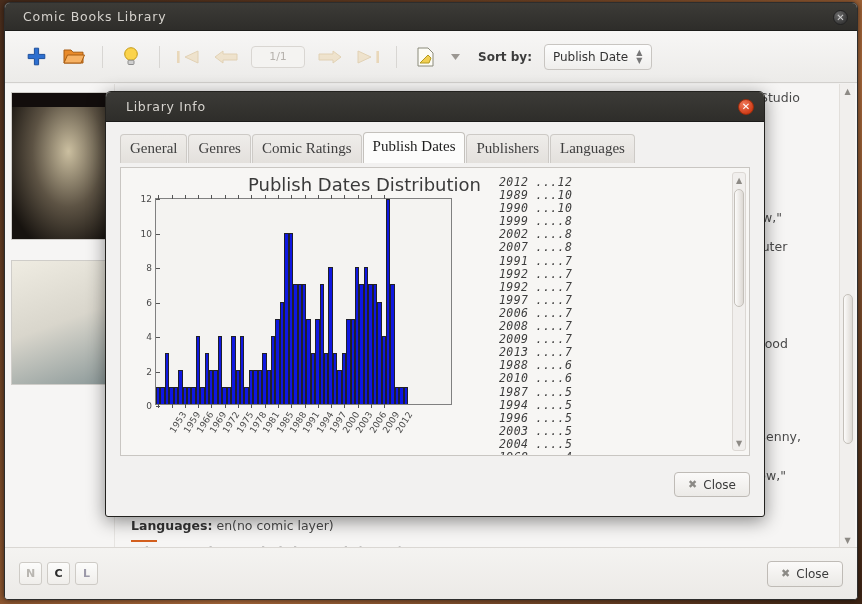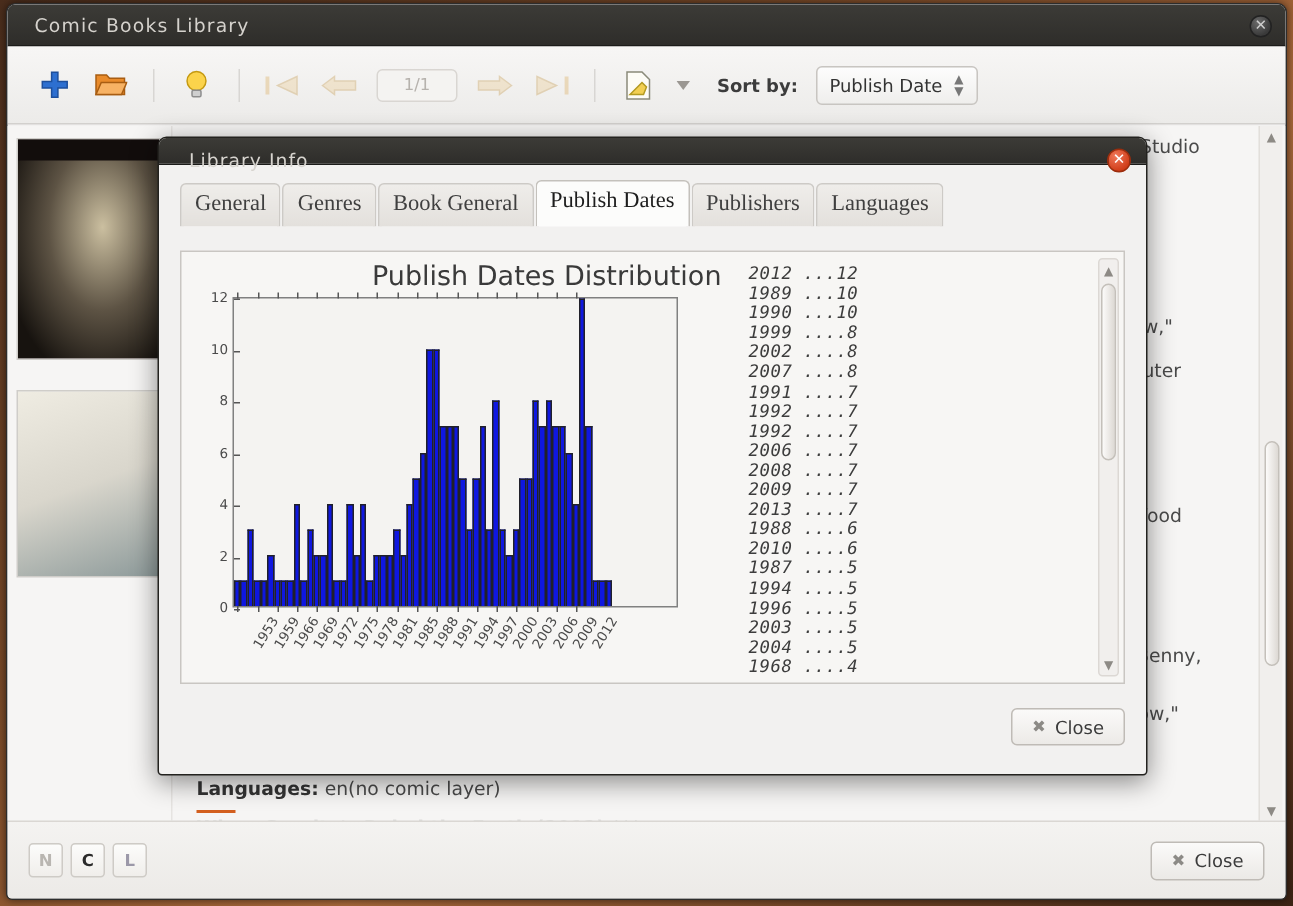--- a/index.html
+++ b/index.html
@@ -132,21 +132,21 @@
   .x-glyph { color:#8c8a86; font-size:11px; }
   
   #dialog {
     position:absolute; left:100px; top:88px; width:660px; height:426px;
     background:#f2f1f0;
     border:1px solid #23221f; border-radius:6px 6px 3px 3px;
     box-shadow:0 4px 18px rgba(0,0,0,.45);
     overflow:hidden;
   }
   #dlg-title {
-    height:18px; background: linear-gradient(180deg,#3c3b37,#2e2d2a);
+    height:30px; background: linear-gradient(180deg,#3c3b37,#2e2d2a);
     border-bottom:1px solid #1b1b19; position:relative;
   }
   #dlg-title .dt { position:absolute;left:20px;top:7px;color:#d7d4cf;font-size:12.5px;letter-spacing:.7px; }
   .dlg-close-dot {
     position:absolute;right:10px;top:7px;width:16px;height:16px;border-radius:50%;
     background: radial-gradient(circle at 35% 30%, #f0785a, #cf3b16 75%);
     border:1px solid #9c2d0d; color:#fff;font-size:10px;line-height:14px;text-align:center;cursor:pointer;
   }
   #tabstrip { display:flex; padding:10px 14px 0 14px; gap:1px; align-items:flex-end; }
   .tab {
@@ -326,21 +326,21 @@
 
   <div id="dialog">
     <div id="dlg-title">
       <div class="dt">Library Info</div>
       <div class="dlg-close-dot">✕</div>
     </div>
 
     <div id="tabstrip">
       <div class="tab">General</div>
       <div class="tab">Genres</div>
-      <div class="tab">Book General</div>
+      <div class="tab">Comic Ratings</div>
       <div class="tab active">Publish Dates</div>
       <div class="tab">Publishers</div>
       <div class="tab">Languages</div>
     </div>
 
     <div id="panel">
       <div id="chart-wrap">
         <div class="chart-title">Publish Dates Distribution</div>
         <div id="plot-outer">
           <div id="plot">
@@ -483,20 +483,21 @@
         <div id="list-rows">
             <div class="lrow">2012 ...12</div>
             <div class="lrow">1989 ...10</div>
             <div class="lrow">1990 ...10</div>
             <div class="lrow">1999 ....8</div>
             <div class="lrow">2002 ....8</div>
             <div class="lrow">2007 ....8</div>
             <div class="lrow">1991 ....7</div>
             <div class="lrow">1992 ....7</div>
             <div class="lrow">1992 ....7</div>
+            <div class="lrow">1997 ....7</div>
             <div class="lrow">2006 ....7</div>
             <div class="lrow">2008 ....7</div>
             <div class="lrow">2009 ....7</div>
             <div class="lrow">2013 ....7</div>
             <div class="lrow">1988 ....6</div>
             <div class="lrow">2010 ....6</div>
             <div class="lrow">1987 ....5</div>
             <div class="lrow">1994 ....5</div>
             <div class="lrow">1996 ....5</div>
             <div class="lrow">2003 ....5</div>

